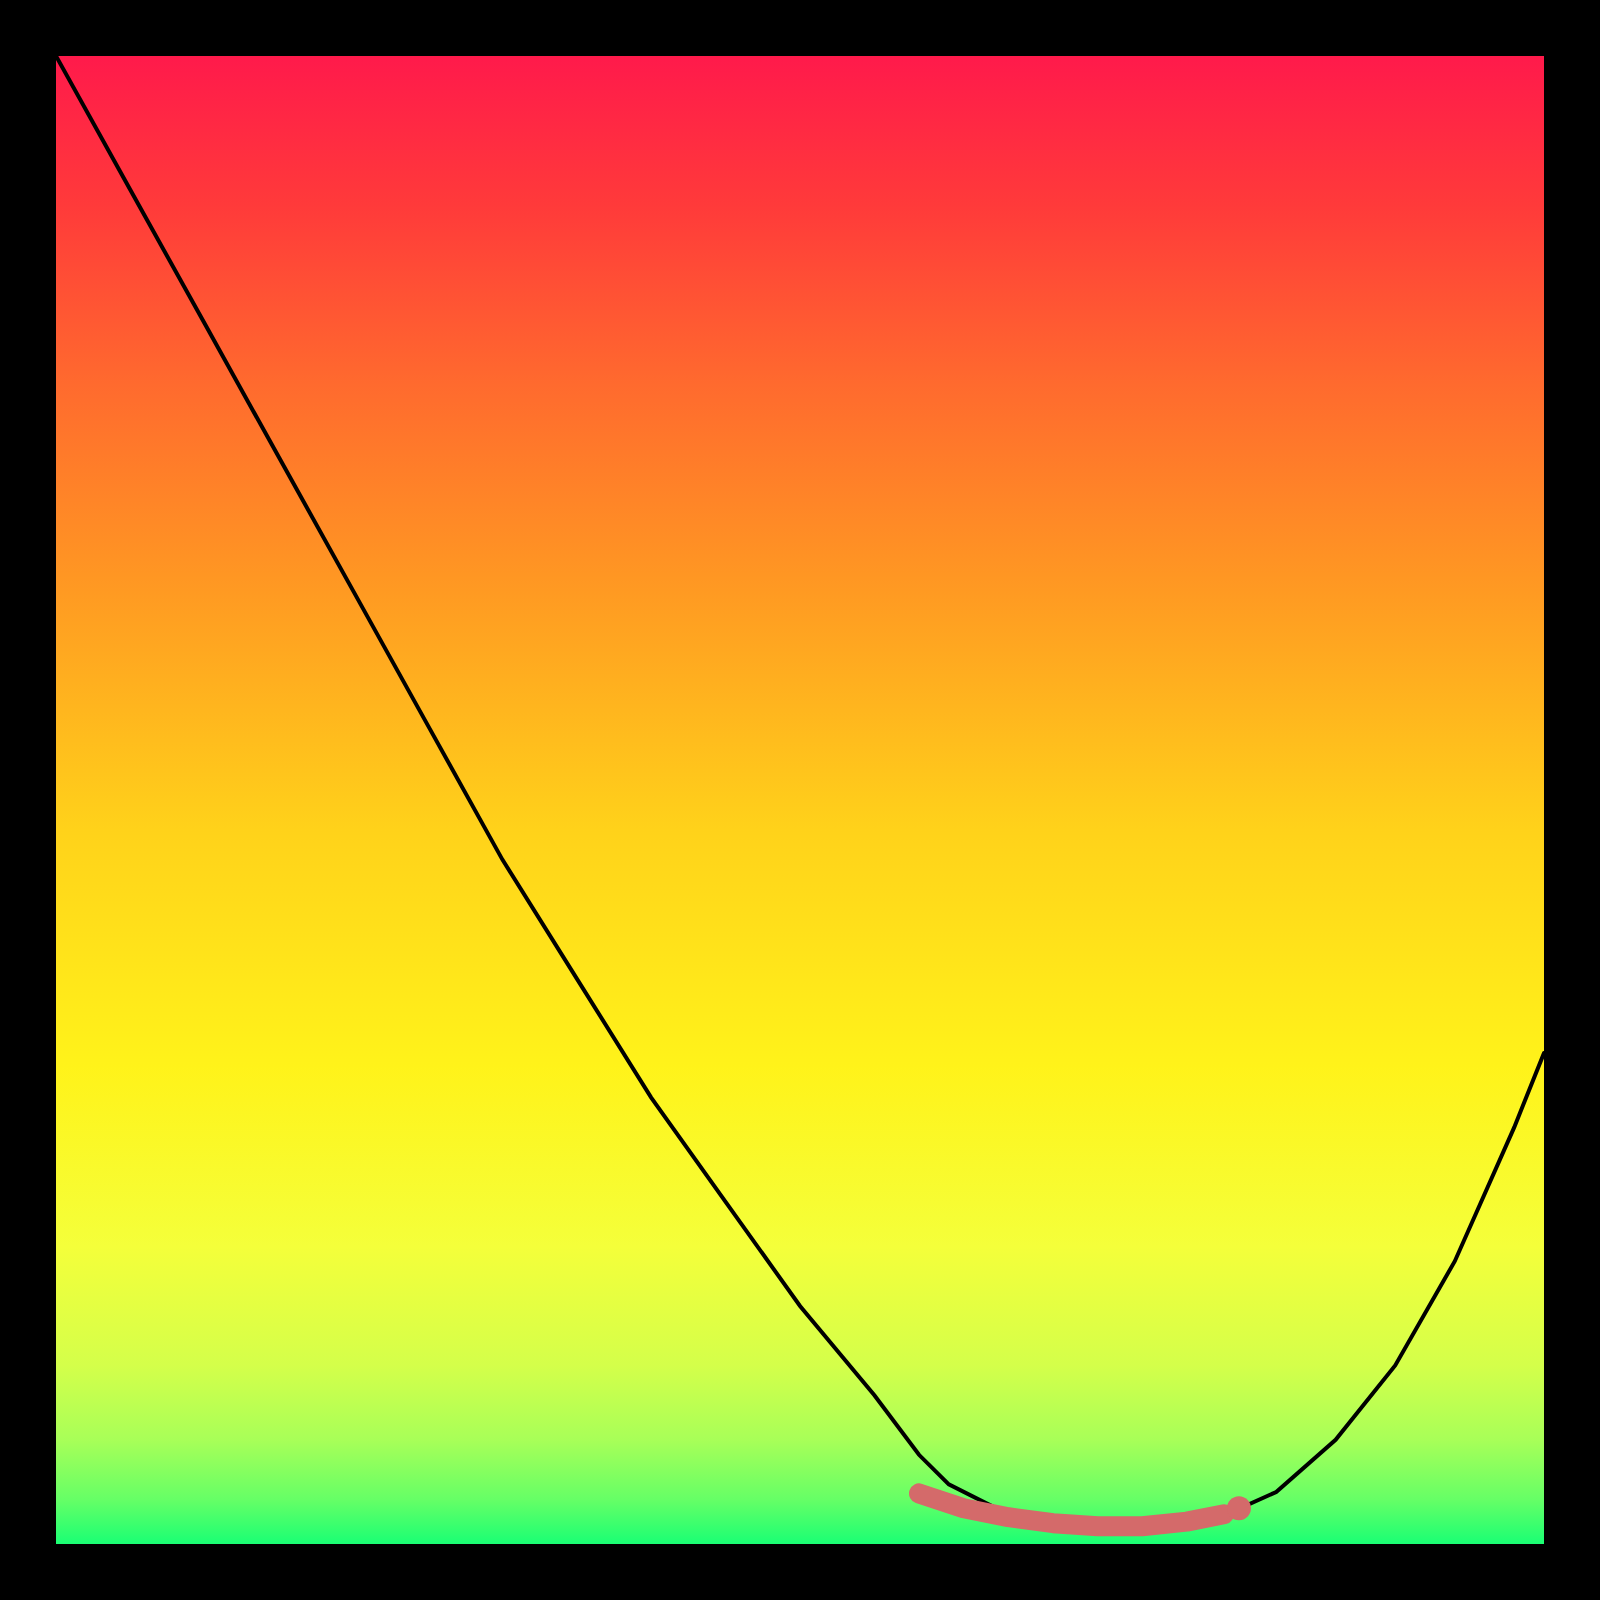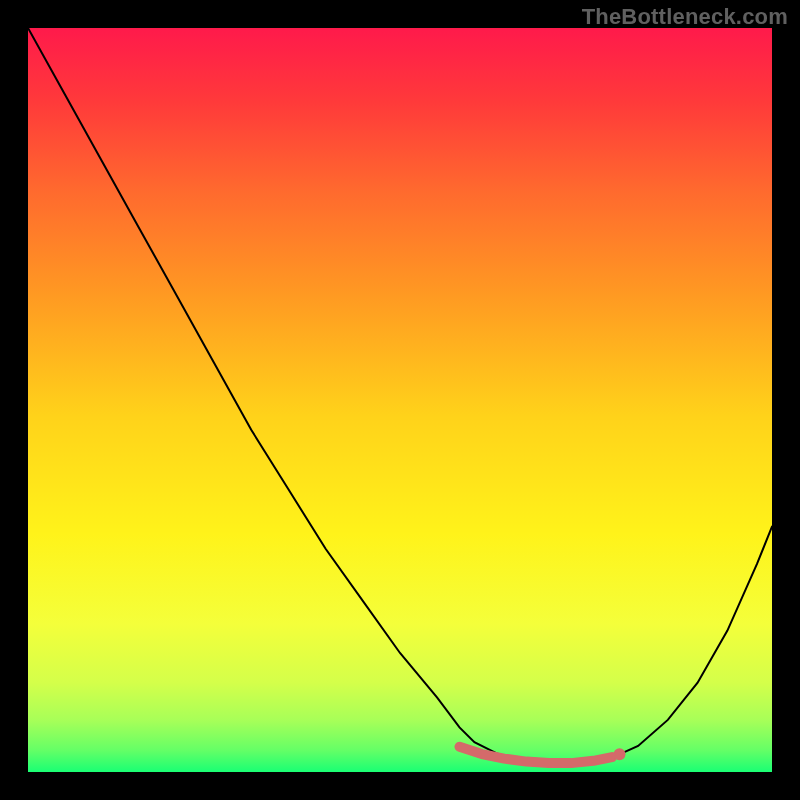--- a/index.html
+++ b/index.html
@@ -4,21 +4,20 @@
 <style>
   html,body{margin:0;padding:0;width:800px;height:800px;overflow:hidden;font-family:Arial,Helvetica,sans-serif}
   .stage{position:relative;width:800px;height:800px;background:#000}
   .watermark{position:absolute;top:4px;right:12px;font-size:22px;font-weight:600;color:#606060;letter-spacing:.2px}
   .plot-wrap{position:absolute;left:28px;top:28px;width:744px;height:744px;background:#000}
   svg{display:block}
 </style>
 </head>
 <body>
 <div class="stage">
-  <div class="watermark">TheBottleneck.com</div>
   <div class="plot-wrap">
     <svg id="chart-svg" width="744" height="744" viewBox="0 0 744 744">
         <defs>
           <linearGradient id="bg-grad" x1="0" y1="0" x2="0" y2="1">
             <stop offset="0%" stop-color="#ff1a4b"></stop>
             <stop offset="10%" stop-color="#ff3a3a"></stop>
             <stop offset="22%" stop-color="#ff6a2e"></stop>
             <stop offset="36%" stop-color="#ff9a22"></stop>
             <stop offset="52%" stop-color="#ffd21a"></stop>
             <stop offset="68%" stop-color="#fff31a"></stop>

